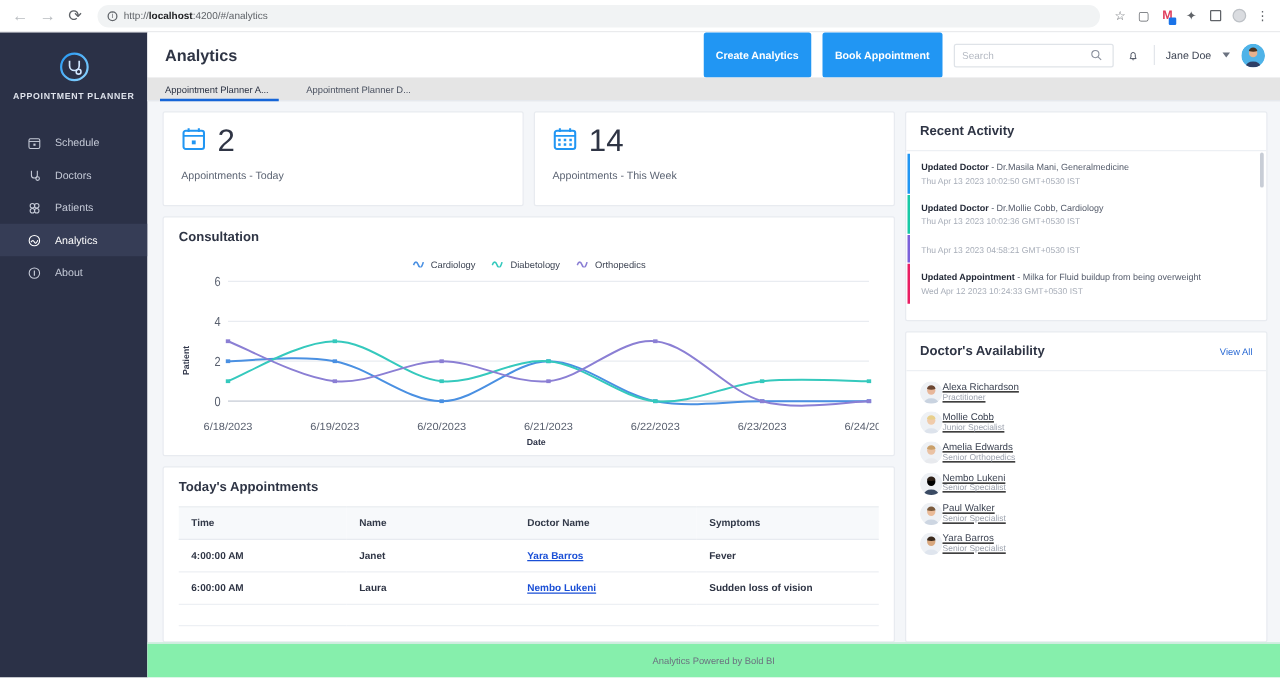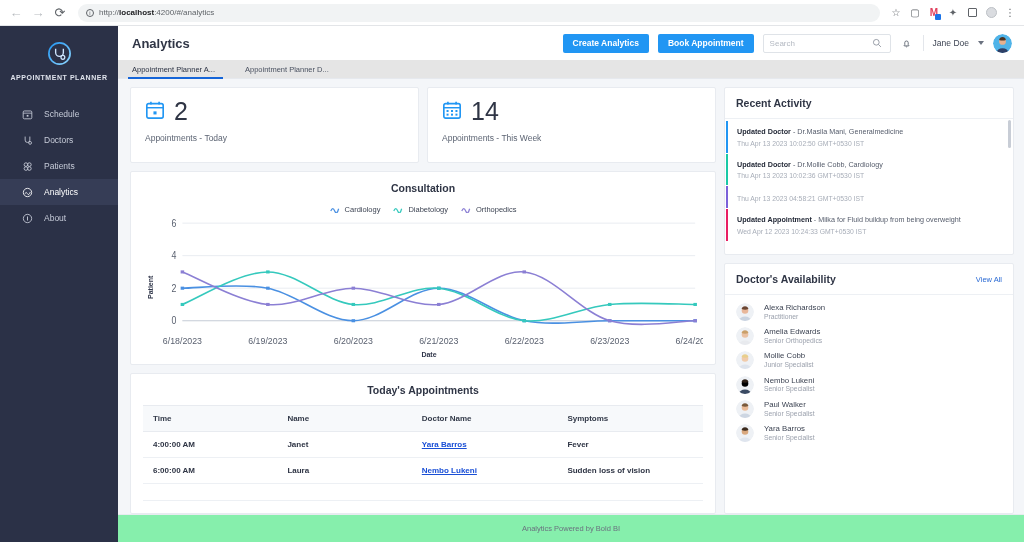--- a/index.html
+++ b/index.html
@@ -68,21 +68,21 @@
 
   .topbar {
     flex: 0 0 34px; background: #ffffff; display: flex; align-items: center;
     padding: 0 12px 0 14px; gap: 10px;
   }
   .page-title { font-size: 13px; color: #2f3545; font-weight: bold; flex: 0 0 auto; }
   .topbar-right { margin-left: auto; display: flex; align-items: center; gap: 9px; }
   .btn {
     background: #2196f3; color: #fff; border: none; border-radius: 2px;
     font-size: 8.5px; font-family: "Liberation Sans", sans-serif;
-    padding: 0 10px; height: 19px; cursor: pointer; white-space: nowrap; font-weight: bold;
+    padding: 0 10px; height: 36px; cursor: pointer; white-space: nowrap; font-weight: bold;
   }
   .search-box {
     width: 128px; height: 19px; border: 1px solid #dfe3e8; border-radius: 2px;
     display: flex; align-items: center; padding: 0 6px; background: #fff;
   }
   .search-box input {
     flex: 1 1 auto; border: none; outline: none; font-size: 8px; color: #5b6270;
     font-family: "Liberation Sans", sans-serif; background: transparent; min-width: 0;
   }
   .search-box input::placeholder { color: #b4b9c2; }
@@ -116,23 +116,23 @@
 
   
   .kpi-row { display: flex; gap: 8px; flex: 0 0 76px; }
   .kpi { flex: 1 1 0; padding: 11px 14px; display: flex; flex-direction: column; gap: 9px; min-width: 0; }
   .kpi-top { display: flex; align-items: center; gap: 9px; }
   .kpi-num { font-size: 25px; color: #2f3545; line-height: 1; font-weight: normal; }
   .kpi-label { font-size: 8.5px; color: #5c6473; }
 
   
   .chart-card { flex: 1 1 auto; padding: 10px 12px 6px 12px; display: flex; flex-direction: column; min-height: 0; }
-  .card-title { font-size: 10.5px; color: #2f3545; font-weight: bold; text-align: center; }
+  .card-title { font-size: 10.5px; color: #2f3545; font-weight: bold; }
   .legend { display: flex; justify-content: center; gap: 13px; margin-top: 11px; }
-  .legend-item { display: flex; align-items: center; gap: 4px; font-size: 7.5px; color: #3d4453; }
+  .legend-item { display: flex; gap: 4px; font-size: 7.5px; color: #3d4453; }
   .plot-wrap { flex: 1 1 auto; display: flex; min-height: 0; margin-top: 2px; }
   .axis-y-title { writing-mode: vertical-rl; transform: rotate(180deg); font-size: 7px; font-weight: bold; color: #30364a; display: flex; align-items: center; justify-content: center; padding-right: 2px; width: 12px; }
   .plot-main { flex: 1 1 auto; display: flex; flex-direction: column; min-width: 0; }
   .axis-x-title { text-align: center; font-size: 7px; font-weight: bold; color: #30364a; padding-top: 3px; }
 
   
   .table-card { flex: 0 0 auto; padding: 10px 12px 12px 12px; }
   table { width: 100%; border-collapse: collapse; margin-top: 9px; table-layout: fixed; }
   thead th {
     background: #f7f9fb; font-size: 8px; color: #333a49; text-align: left;
@@ -153,21 +153,21 @@
   .activity-list { flex: 1 1 auto; overflow: hidden; padding: 2px 0 0 0; }
   .activity-item { padding: 6px 10px 6px 9px; border-left: 2.5px solid #2196f3; margin: 0 0 1px 1px; }
   .act-line { font-size: 7.2px; color: #555c6b; line-height: 1.35; }
   .act-line b { color: #242a38; }
   .act-time { font-size: 6.8px; color: #a7adb8; margin-top: 3px; }
   .scroll-track { position: absolute; top: 30px; right: 2px; width: 3px; bottom: 4px; background: transparent; }
   .scroll-thumb { position: absolute; top: 2px; right: 0; width: 3px; height: 28px; background: #c8cdd6; border-radius: 2px; }
 
   .doctors-card { flex: 1 1 auto; display: flex; flex-direction: column; min-height: 0; overflow: hidden; }
   .doc-list { padding: 5px 0 0 0; }
-  .doc-item { display: flex; align-items: flex-start; gap: 10px; padding: 3px 11px; }
+  .doc-item { display: flex; align-items: flex-start; gap: 0; padding: 3px 11px; text-decoration: underline; }
   .doc-avatar { width: 18px; height: 18px; border-radius: 50%; flex: 0 0 18px; overflow: hidden; }
   .doc-name { font-size: 7.8px; color: #3d4453; line-height: 1.25; }
   .doc-role { font-size: 6.8px; color: #9ba1ad; line-height: 1.25; }
 
   .footer {
     flex: 0 0 28px; background: #86efac; display: flex; align-items: center;
     justify-content: center; font-size: 7.5px; color: #6a717f;
     border-top: 1px solid #e8ebf0;
   }
   .footer-inner { display: flex; align-items: center; justify-content: center; width: 100%; }
@@ -508,39 +508,39 @@
                       <path d="M10 3.6 a3.9 3.9 0 0 1 3.8 3.2 q-3.7 1.3 -7.6 0 A3.9 3.9 0 0 1 10 3.6 z" fill="#6b4632"></path>
                     </svg></span>
                   <div>
                     <div class="doc-name">Alexa Richardson</div>
                     <div class="doc-role">Practitioner</div>
                   </div>
                 </div>
                 <div class="doc-item">
                   <span class="doc-avatar"><svg viewBox="0 0 20 20" width="18" height="18">
                       <circle cx="10" cy="10" r="10" fill="#eef1f5"></circle>
+                      <path d="M3 20 q1.3-5 7-5 t7 5 z" fill="#dde3ec"></path>
+                      <circle cx="10" cy="8.2" r="3.7" fill="#f0cbab"></circle>
+                      <path d="M10 3.6 a3.9 3.9 0 0 1 3.8 3.2 q-3.7 1.3 -7.6 0 A3.9 3.9 0 0 1 10 3.6 z" fill="#e8cf8c"></path>
+                    </svg></span>
+                  <div>
+                    <div class="doc-name">Mollie Cobb</div>
+                    <div class="doc-role">Junior Specialist</div>
+                  </div>
+                </div>
+                <div class="doc-item">
+                  <span class="doc-avatar"><svg viewBox="0 0 20 20" width="18" height="18">
+                      <circle cx="10" cy="10" r="10" fill="#eef1f5"></circle>
                       <path d="M3 20 q1.3-5 7-5 t7 5 z" fill="#e8eaee"></path>
                       <circle cx="10" cy="8.2" r="3.7" fill="#eac2a4"></circle>
                       <path d="M10 3.6 a3.9 3.9 0 0 1 3.8 3.2 q-3.7 1.3 -7.6 0 A3.9 3.9 0 0 1 10 3.6 z" fill="#caa06a"></path>
                     </svg></span>
                   <div>
                     <div class="doc-name">Amelia Edwards</div>
                     <div class="doc-role">Senior Orthopedics</div>
-                  </div>
-                </div>
-                <div class="doc-item">
-                  <span class="doc-avatar"><svg viewBox="0 0 20 20" width="18" height="18">
-                      <circle cx="10" cy="10" r="10" fill="#eef1f5"></circle>
-                      <path d="M3 20 q1.3-5 7-5 t7 5 z" fill="#dde3ec"></path>
-                      <circle cx="10" cy="8.2" r="3.7" fill="#f0cbab"></circle>
-                      <path d="M10 3.6 a3.9 3.9 0 0 1 3.8 3.2 q-3.7 1.3 -7.6 0 A3.9 3.9 0 0 1 10 3.6 z" fill="#e8cf8c"></path>
-                    </svg></span>
-                  <div>
-                    <div class="doc-name">Mollie Cobb</div>
-                    <div class="doc-role">Junior Specialist</div>
                   </div>
                 </div>
                 <div class="doc-item">
                   <span class="doc-avatar"><svg viewBox="0 0 20 20" width="18" height="18">
                       <circle cx="10" cy="10" r="10" fill="#eef1f5"></circle>
                       <path d="M3 20 q1.3-5 7-5 t7 5 z" fill="#3a4a63"></path>
                       <circle cx="10" cy="8.2" r="3.7" fill="#a9estub"></circle>
                       <path d="M10 3.6 a3.9 3.9 0 0 1 3.8 3.2 q-3.7 1.3 -7.6 0 A3.9 3.9 0 0 1 10 3.6 z" fill="#2e2118"></path>
                     </svg></span>
                   <div>

